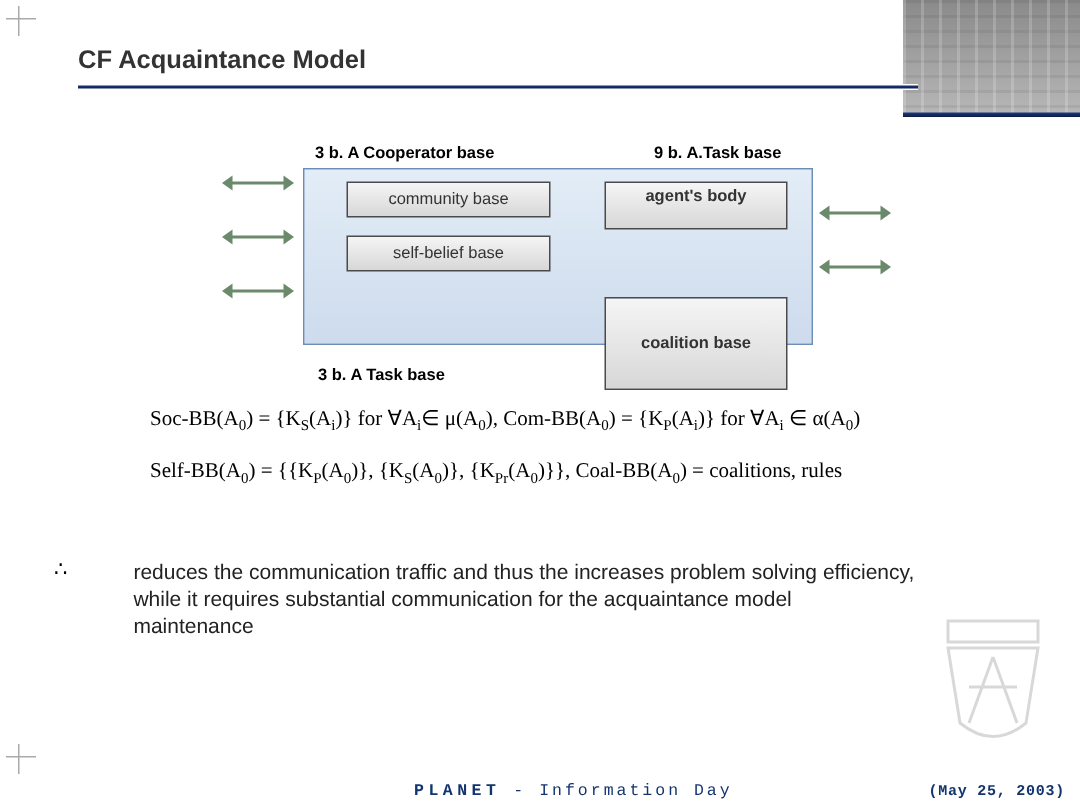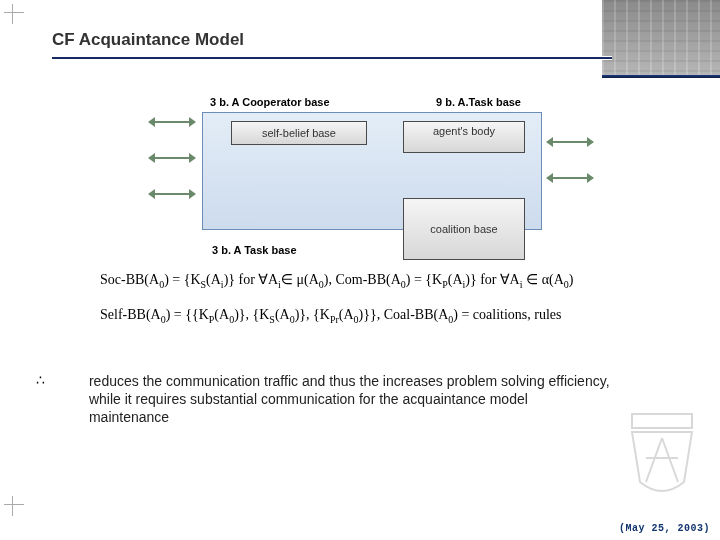--- a/index.html
+++ b/index.html
@@ -18,21 +18,21 @@
     linear-gradient(to right, rgba(255,255,255,0.3) 0 2px, transparent 2px 12px) 0 0/12px 100%,
     linear-gradient(to bottom, rgba(0,0,0,0.1) 0 2px, transparent 2px 10px) 0 0/100% 10px; opacity:0.6; }
   .photo::after { content:""; position:absolute; left:0; right:0; bottom:0; height:3px; background:linear-gradient(#1b3a82,#0d1c40); }
   .diagram-wrap { position:absolute; left:148px; top:96px; width:420px; }
   .db-label { font-family:Arial; font-size:11px; font-weight:bold; color:#000; position:absolute; }
   .dl-top-left { left:62px; top:0; }
   .dl-top-right { left:288px; top:0; }
   .dl-bottom { left:64px; top:136px;margin-top:12px; }
   .diagram { position:absolute; left:54px; top:16px; width:340px; height:118px; border:1px solid #6b8db8; background:linear-gradient(#e3edf7,#cddbed); }
   .col-left { position:absolute; left:28px; top:8px; width:136px; }
-  .col-right { position:absolute; left:200px; top:8px; width:122px; }
+  .col-right { position:absolute; left:200px; top:8px; width:122px;font-weight:bold; }
   .box { border:1px solid #4a4a4a; background:linear-gradient(#f5f5f5,#d7d7d7); height:24px; line-height:22px; font-family:Arial; font-size:11px; color:#333; text-align:center; margin-bottom:12px; }
   .box.tall { height:62px; line-height:60px;margin-top:45px; }
   .arrows-left { position:absolute; left:2px; top:22px; }
   .arrows-right { position:absolute; left:370px; top:22px; }
   .dbl-arrow { width:44px; height:8px; margin-bottom:28px; position:relative; }
   .dbl-arrow::before { content:""; position:absolute; left:4px; right:4px; top:3px; height:2px; background:#6b8a6b; }
   .dbl-arrow .al, .dbl-arrow .ar { position:absolute; top:-1px; width:0; height:0; border-top:5px solid transparent; border-bottom:5px solid transparent; }
   .dbl-arrow .al { left:-2px; border-right:7px solid #6b8a6b; }
   .dbl-arrow .ar { right:-2px; border-left:7px solid #6b8a6b; }
   .formulas { position:absolute; left:100px; top:268px; width:560px; font-family:"Times New Roman", serif; font-size:14px; color:#000; line-height:1.7; }
@@ -78,20 +78,21 @@
           <span class="ar"></span>
         </div>
       <div class="dbl-arrow">
           <span class="al"></span>
           <span class="ar"></span>
         </div>
     </div>
 
     <div class="diagram">
       <div class="col-left">
+        <div class="box">community base</div>
         <div class="box">self-belief base</div>
       </div>
       <div class="col-right">
         <div class="box" style="height:32px;line-height:14px;padding-top:2px;">agent's body</div>
         <div class="box tall">coalition base</div>
       </div>
     </div>
 
     <div class="arrows-right" style="left:400px; top:42px;">
       <div class="dbl-arrow">
@@ -120,16 +121,19 @@
   </div>
 
   <div class="watermark">
     <svg viewBox="0 0 80 88">
         <path d="M10 6 h60 v14 h-60z M10 24 h60 l-8 50 q-22 18 -44 0 z" fill="none" stroke="#000" stroke-width="2"></path>
         <path d="M40 30 l16 44 M40 30 l-16 44 M24 50 h32" stroke="#000" stroke-width="2" fill="none"></path>
       </svg>
   </div>
 
   <div class="footer">
+    <span class="footer-left">
+      <span>PLANET</span><span class="thin"> - </span><span class="thin">Information Day</span>
+    </span>
     <span class="footer-right">(May 25, 2003)</span>
   </div>
 
 </div>
 
 </body></html>

